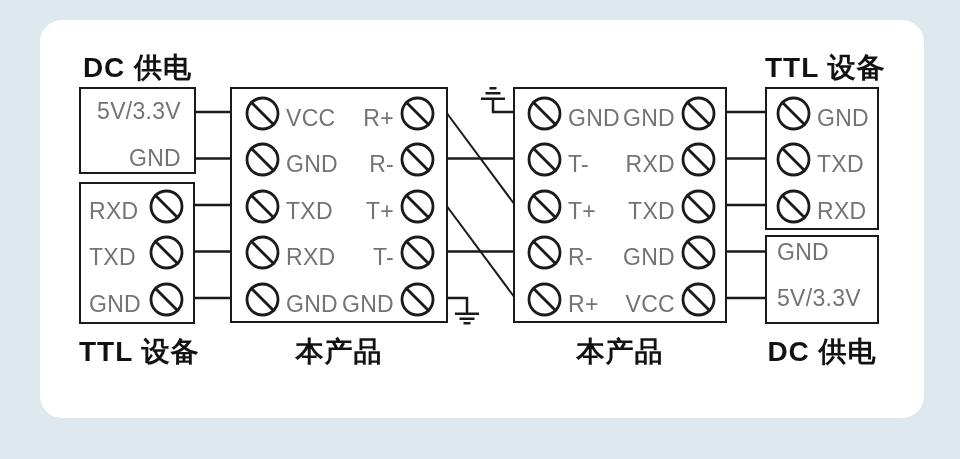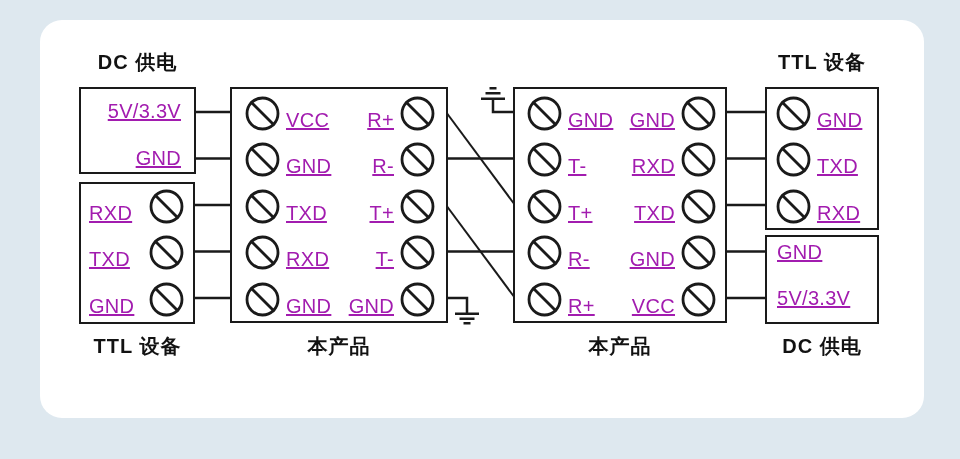--- a/index.html
+++ b/index.html
@@ -13,28 +13,28 @@
     background:#ffffff;border-radius:22px;z-index:1;
   }
   .wires{position:absolute;left:0;top:0;width:960px;height:459px;z-index:2;}
   .box{
     position:absolute;background:#ffffff;border:2.5px solid #1a1a1a;
     box-sizing:border-box;z-index:3;
   }
   .trow{position:absolute;display:flex;align-items:flex-end;height:40px;}
   .trow-sm{position:absolute;display:flex;align-items:center;height:32px;}
   .term-label{
-    font-size:20px;color:#a21caf;white-space:nowrap;letter-spacing:0.3px;text-decoration:underline;
+    font-size:23px;color:#737373;white-space:nowrap;letter-spacing:0.3px;
   }
   .term-icon{display:flex;align-items:center;}
   .term-icon svg{display:block;}
   .gap-l{margin-left:5px;}
   .gap-r{margin-right:5px;}
   .title{
-    position:absolute;font-size:20px;font-weight:600;color:#121212;
+    position:absolute;font-size:28px;font-weight:600;color:#121212;
     text-align:center;white-space:nowrap;z-index:4;letter-spacing:1px;
   }
   .fill-row{left:0;right:0;}
 </style>
 </head>
 <body>
 
 <div class="card"></div>
 
 <svg class="wires" width="960" height="459" viewBox="0 0 960 459">

